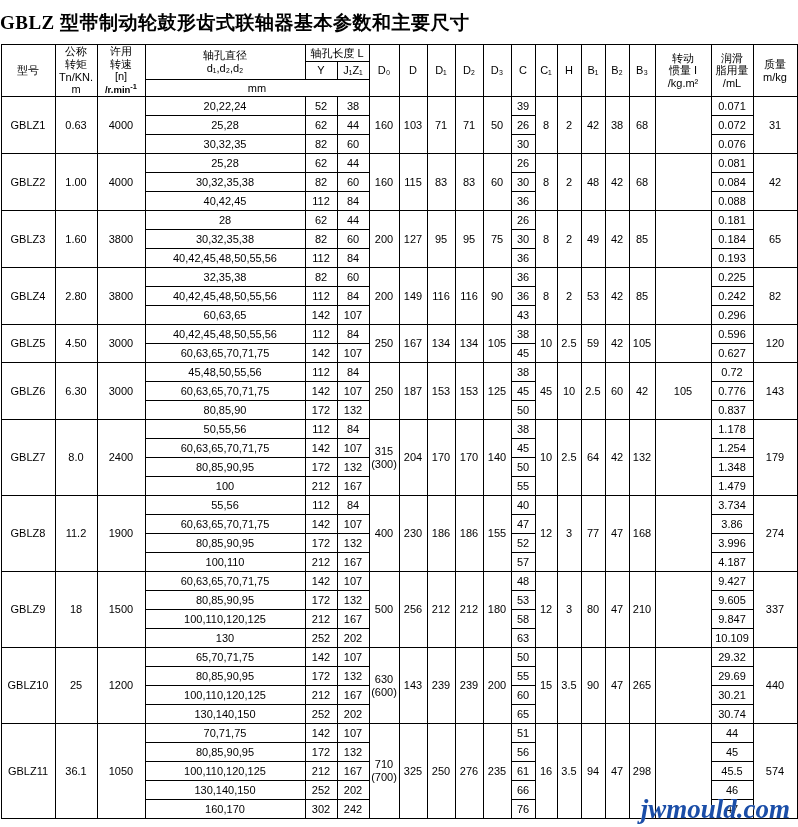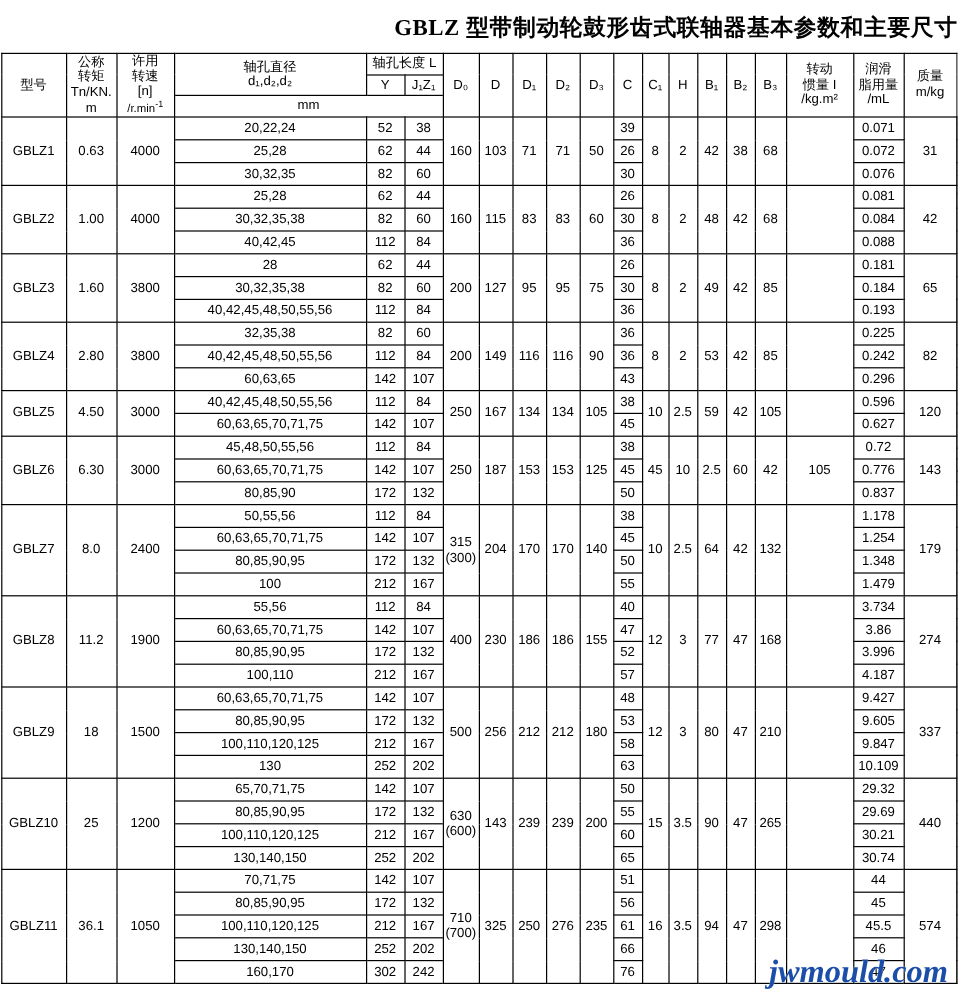--- a/index.html
+++ b/index.html
@@ -9,21 +9,21 @@
   }
   body {
     width: 798px;
     height: 827px;
     font-family: "Liberation Sans", sans-serif;
     color: #000;
     position: relative;
     overflow: hidden;
   }
   .page-title {
-    text-align: right;
+    text-align: left;
     font-family: "Liberation Serif", serif;
     font-size: 19px;
     font-weight: bold;
     letter-spacing: 0.5px;
     padding: 10px 0 8px 0;
   }
   table.spec {
     border-collapse: collapse;
     width: 788px;
     margin: 0 auto;
@@ -48,20 +48,21 @@
   }
   .bore {
     font-size: 11px;
     height: 18px;
   }
   sup, sub {
     font-size: 7.5px;
   }
   .small {
     font-size: 9.5px;
+    font-weight: bold;
   }
   .two-line {
     line-height: 1.05;
     font-size: 10.5px;
   }
   .watermark {
     position: absolute;
     right: 8px;
     bottom: 2px;
     font-family: "Liberation Serif", serif;

